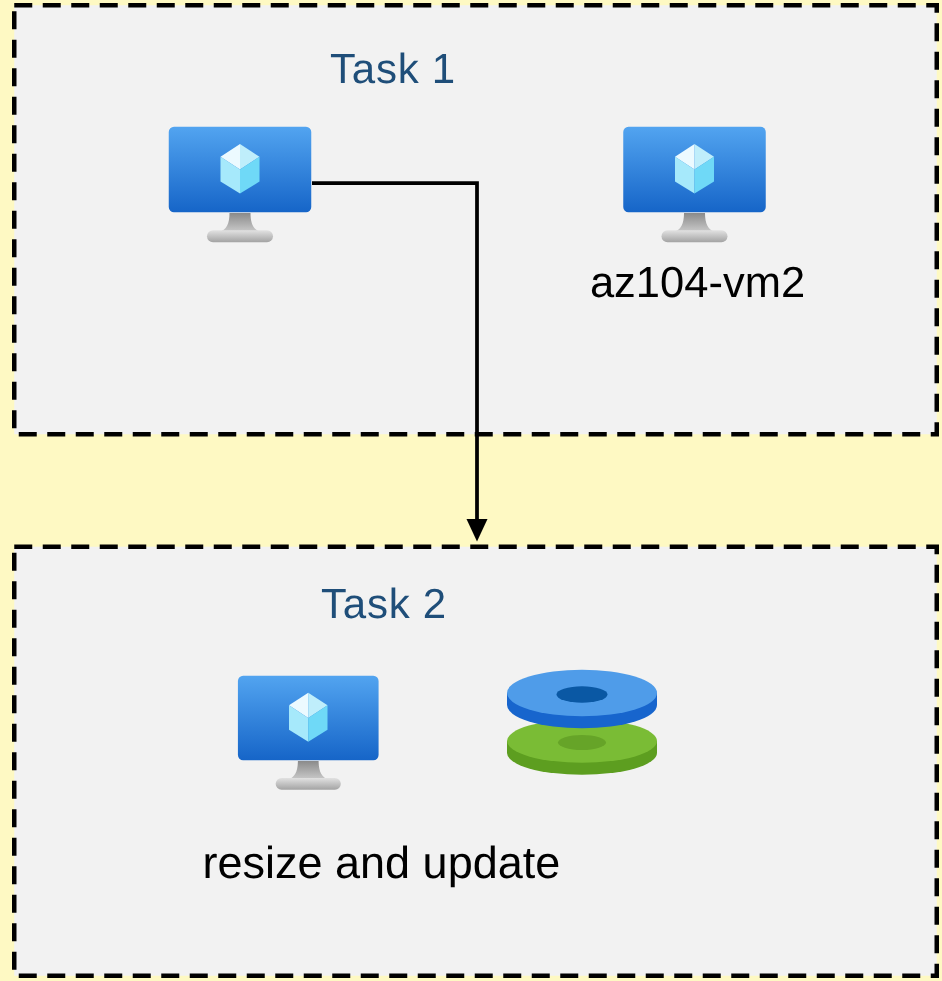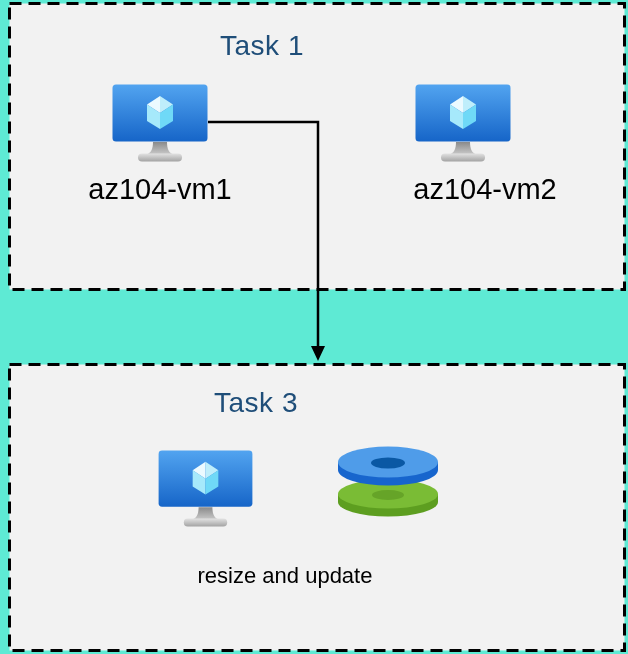--- a/index.html
+++ b/index.html
@@ -1,19 +1,19 @@
 <!DOCTYPE html>
 <html><head>
 <meta charset="utf-8">
 <style>
   html,body{margin:0;padding:0;background:#ffffff;}
   #stage{
     position:relative;
     width:628px;height:654px;
-    background:#5eead4;
+    background:#fef9c3;
     overflow:hidden;
     font-family:"Liberation Sans", sans-serif;
   }
   #underlay{position:absolute;left:0;top:0;width:628px;height:654px;}
   .abs{position:absolute;}
   .task-title{
     width:300px;
     text-align:center;
     font-size:28px;
     line-height:38px;
@@ -22,22 +22,21 @@
   }
   .vm-label{
     width:210px;
     text-align:center;
     font-size:29px;
     line-height:37px;
     color:#000000;
   }
   .caption{
     width:300px;
-    text-align:center;
-    font-size:22px;
+    font-size:30px;
     line-height:38px;
     color:#000000;
   }
   svg{display:block;}
   .hidden-defs{position:absolute;width:0;height:0;overflow:hidden;}
 </style>
 </head>
 <body>
 
 <svg class="hidden-defs" aria-hidden="true">
@@ -95,28 +94,27 @@
       </svg>
   </div>
 
   <div class="abs" style="left:415px;top:84px;width:96px;height:78px;">
     <svg width="96" height="78">
         <use href="#sym-vm"></use>
       </svg>
   </div>
 
   <div class="abs vm-label" style="left:55px;top:171px;">
-    <div>az104-vm1</div>
   </div>
 
-  <div class="abs vm-label" style="left:380px;top:171px;">
+  <div class="abs vm-label" style="left:360px;top:171px;">
     <div>az104-vm2</div>
   </div>
 
-  <div class="abs task-title" style="left:106px;top:384px;">Task 3</div>
+  <div class="abs task-title" style="left:106px;top:384px;">Task 2</div>
 
   <div class="abs" style="left:158px;top:450px;width:95px;height:77px;">
     <svg width="95" height="77">
         <use href="#sym-vm"></use>
       </svg>
   </div>
 
   <div class="abs" style="left:334px;top:441px;width:108px;height:80px;">
     <svg width="108" height="80">
         <use href="#sym-disks"></use>

